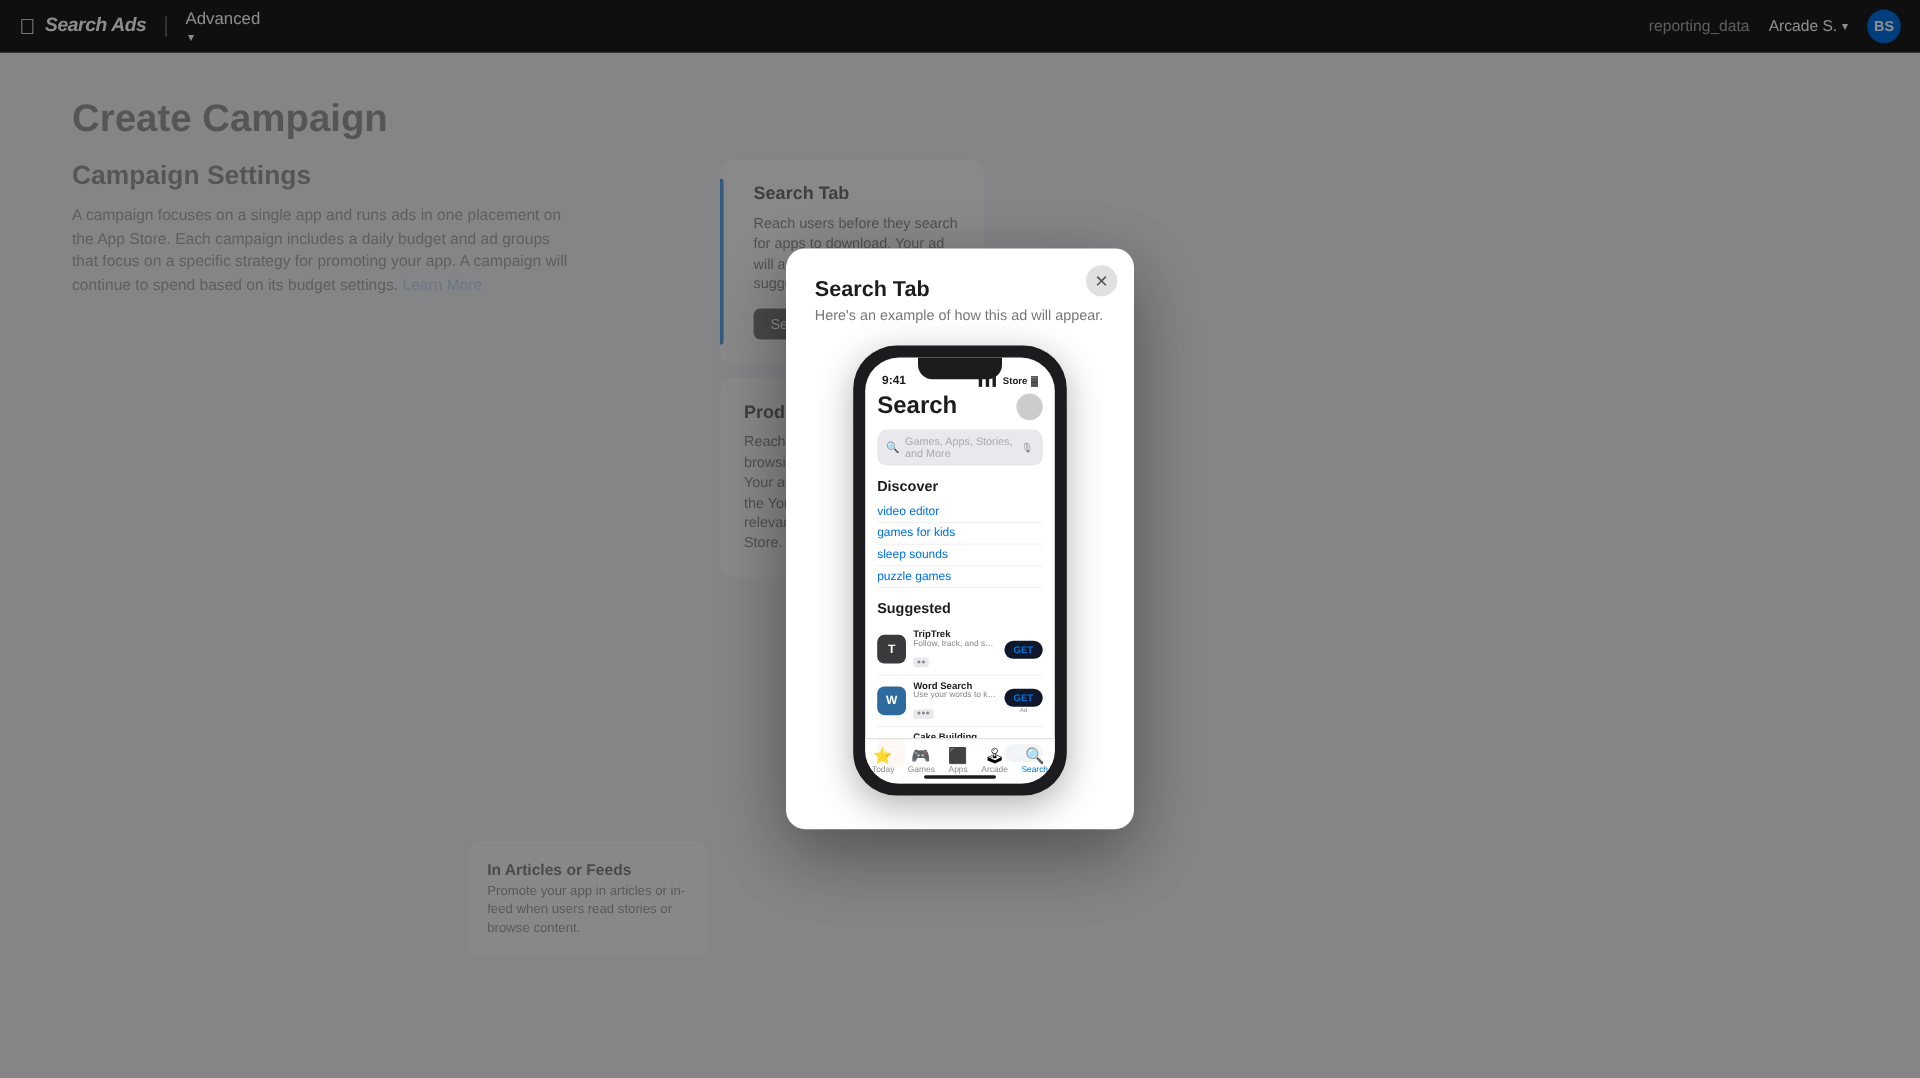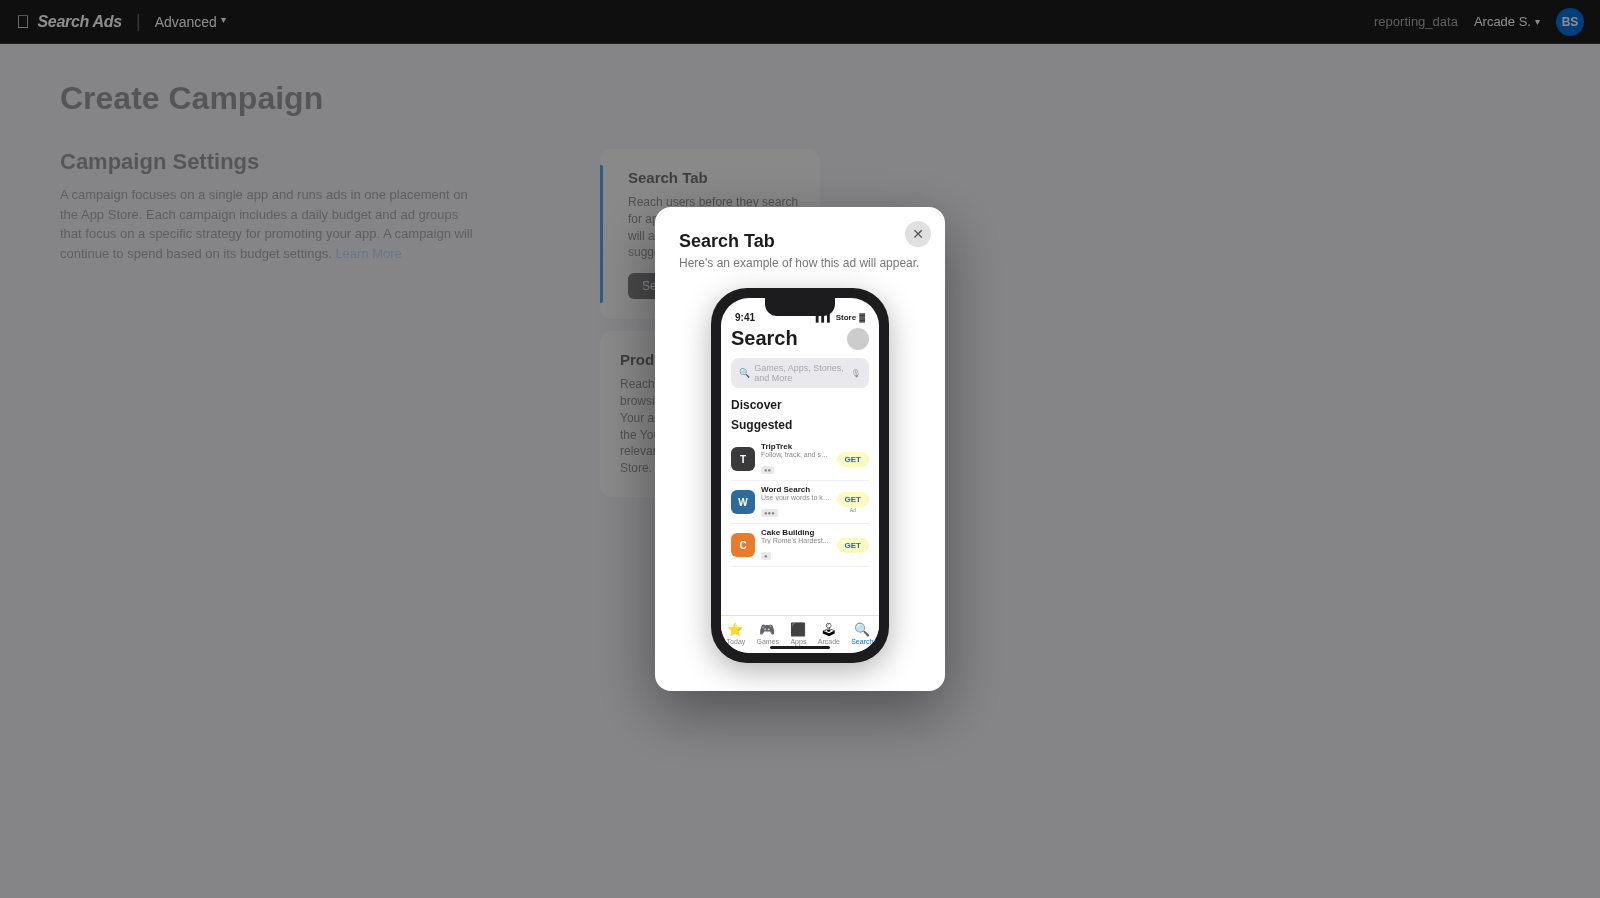--- a/index.html
+++ b/index.html
@@ -41,20 +41,21 @@
       color: #666;
       margin: 0 6px;
       font-size: 18px;
     }
     .header-advanced {
       color: #fff;
       font-size: 14px;
       display: flex;
       align-items: flex-start;
       gap: 2px;
+      flex-direction: column;
     }
     .header-right {
       display: flex;
       align-items: center;
       gap: 16px;
     }
     .header-reporting {
       color: #aaa;
       font-size: 13px;
     }
@@ -74,21 +75,21 @@
       align-items: center;
       justify-content: center;
       color: #fff;
       font-size: 12px;
       font-weight: 600;
     }
     .page-title {
       font-size: 32px;
       font-weight: 600;
       color: #1c1c1e;
-      margin-bottom: 32px;
+      margin-bottom: 16px;
       opacity: 0.4;
     }
     .section-title {
       font-size: 22px;
       font-weight: 600;
       color: #1c1c1e;
       margin-bottom: 10px;
       opacity: 0.4;
     }
     .section-desc {
@@ -325,21 +326,21 @@
     .app-badge {
       background: #e8e8ed;
       border-radius: 2px;
       padding: 1px 3px;
       font-size: 6px;
       color: #888;
       margin-top: 1px;
       display: inline-block;
     }
     .app-get {
-      background: #fef9c3;
+      background: #0f172a;
       border-radius: 10px;
       padding: 3px 8px;
       font-size: 8px;
       font-weight: 600;
       color: #0071e3;
       white-space: nowrap;
     }
     .app-item.ad .app-get {
       position: relative;
     }
@@ -453,20 +454,26 @@
             <button class="bg-card-btn">See Example</button>
           </div>
         </div>
         <div style="background:#fff; border-radius:12px; padding:20px; opacity:0.6;">
           <div class="bg-card-title">Product Pages</div>
           <div class="bg-card-desc">Reach users when they're browsing or downloading apps. Your ad will appear at the top of the You May Also Like list on relevant pages across the App Store.</div>
         </div>
       </div>
     </div>
 
+    <div style="position:absolute; left:390px; bottom:100px;">
+      <div style="background:#fff; border-radius:10px; padding:16px; width:200px; opacity:0.5;">
+        <div style="font-size:13px; font-weight:600; color:#1c1c1e;">In Articles or Feeds</div>
+        <div style="font-size:11px; color:#555; margin-top:4px; line-height:1.4;">Promote your app in articles or in-feed when users read stories or browse content.</div>
+      </div>
+    </div>
   </div>
 </div>
 
 <div class="modal-overlay">
   <div class="modal">
     <button class="modal-close">
       <span>✕</span>
     </button>
     <div class="modal-title">Search Tab</div>
     <div class="modal-subtitle">Here's an example of how this ad will appear.</div>
@@ -491,20 +498,26 @@
               <div class="appstore-avatar"></div>
             </div>
 
             <div class="appstore-search">
               <span class="appstore-search-icon">🔍</span>
               <span class="appstore-search-text">Games, Apps, Stories, and More</span>
               <span class="appstore-mic">🎙</span>
             </div>
 
             <div class="section-label">Discover</div>
+            <ul class="discover-list">
+              <li class="discover-item">video editor</li>
+              <li class="discover-item">games for kids</li>
+              <li class="discover-item">sleep sounds</li>
+              <li class="discover-item">puzzle games</li>
+            </ul>
 
             <div class="section-label">Suggested</div>
             <ul class="suggested-list">
 
               <li class="app-item">
                 <div class="app-icon" style="background:#3a3a3c;">T</div>
                 <div class="app-info">
                   <div class="app-name">TripTrek</div>
                   <div class="app-desc">Follow, track, and share...</div>
                   <span class="app-badge">●●</span>

